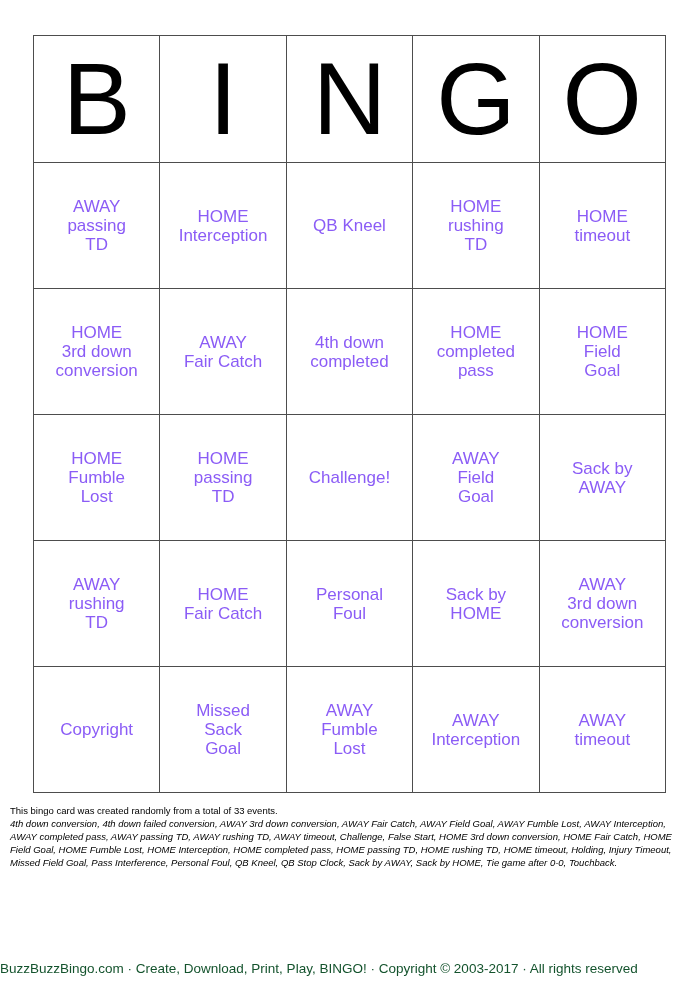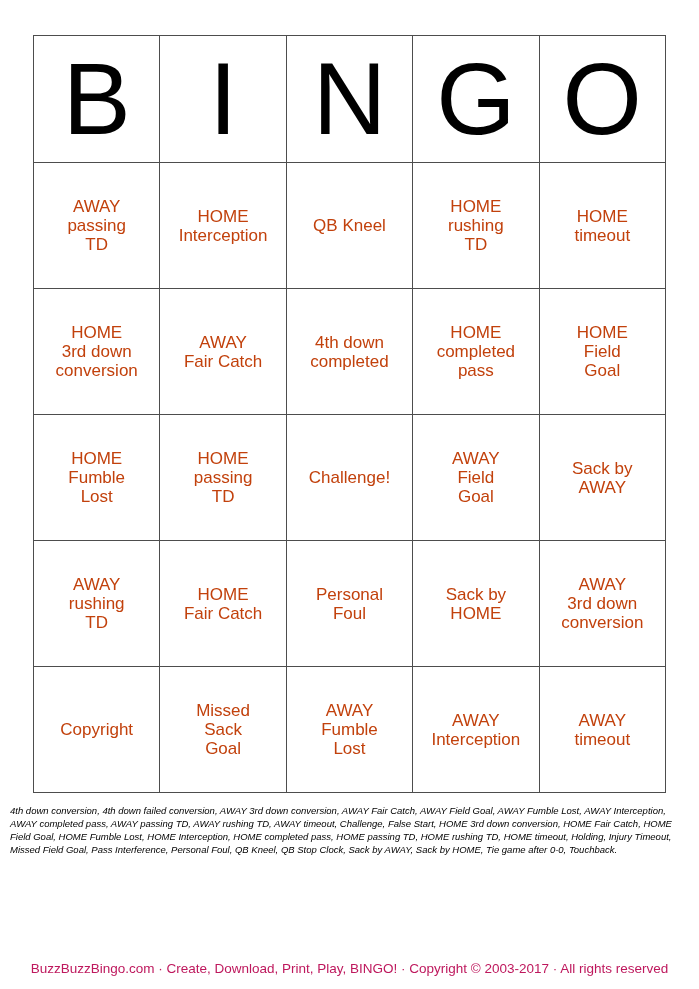--- a/index.html
+++ b/index.html
@@ -37,44 +37,44 @@
     font-size: 102px;
     font-weight: normal;
     line-height: 1;
     color: #000000;
   }
   table.card td {
     height: 125px;
     font-size: 17px;
     line-height: 19px;
     white-space: pre-line;
-    color: #c2410c;
+    color: #8b5cf6;
   }
   .note {
     position: absolute;
     left: 10px;
     top: 804px;
     width: 672px;
     font-size: 9.5px;
     line-height: 13px;
     color: #000000;
   }
   .note .events {
     width: 662px;
     font-style: italic;
   }
   .copyright {
     position: absolute;
     left: 0;
     top: 961px;
     width: 699px;
-    text-align: center;
+    text-align: left;
     font-size: 13.5px;
     line-height: 16px;
-    color: #be185d;
+    color: #14532d;
   }
 </style>
 </head>
 <body>
 
 <div class="page">
 
   <table class="card">
     <thead>
       <tr>
@@ -152,18 +152,19 @@
 Lost</td>
         <td>AWAY
 Interception</td>
         <td>AWAY
 timeout</td>
       </tr>
     </tbody>
   </table>
 
   <div class="note">
+    <div class="summary">This bingo card was created randomly from a total of 33 events.</div>
     <div class="events">4th down conversion, 4th down failed conversion, AWAY 3rd down conversion, AWAY Fair Catch, AWAY Field Goal, AWAY Fumble Lost, AWAY Interception, AWAY completed pass, AWAY passing TD, AWAY rushing TD, AWAY timeout, Challenge, False Start, HOME 3rd down conversion, HOME Fair Catch, HOME Field Goal, HOME Fumble Lost, HOME Interception, HOME completed pass, HOME passing TD, HOME rushing TD, HOME timeout, Holding, Injury Timeout, Missed Field Goal, Pass Interference, Personal Foul, QB Kneel, QB Stop Clock, Sack by AWAY, Sack by HOME, Tie game after 0-0, Touchback.</div>
   </div>
 
   <div class="copyright">BuzzBuzzBingo.com · Create, Download, Print, Play, BINGO! · Copyright © 2003-2017 · All rights reserved</div>
 
 </div>
 
 </body></html>

